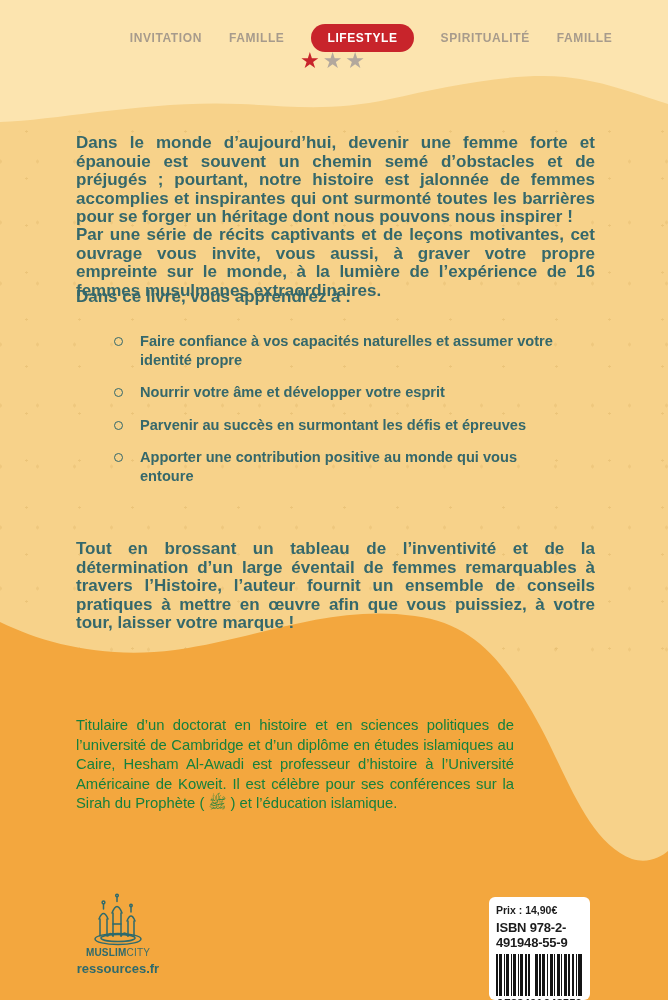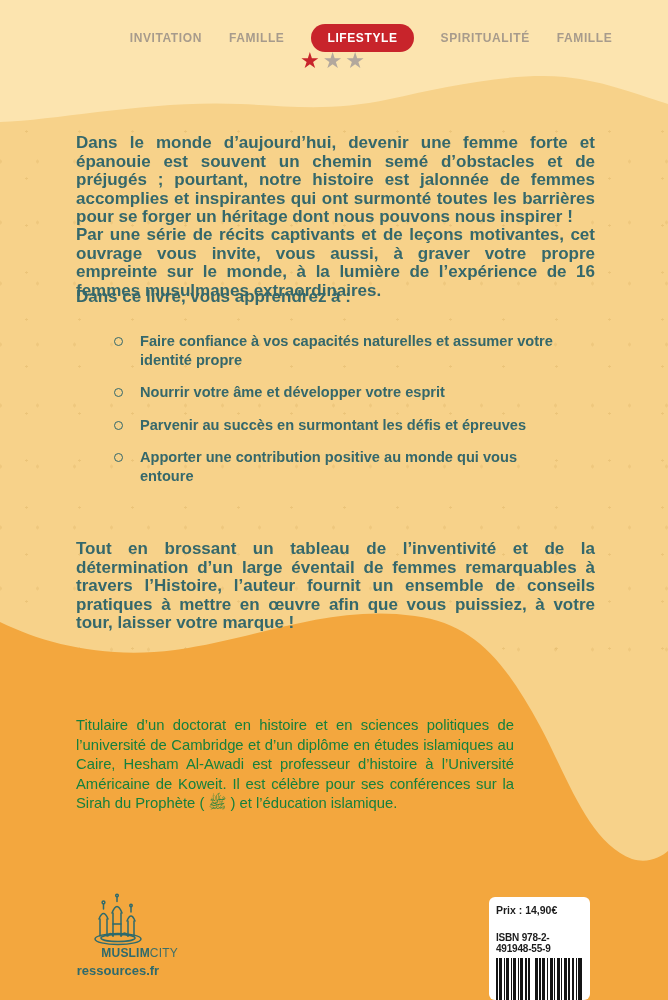--- a/index.html
+++ b/index.html
@@ -40,32 +40,32 @@
     content:"";position:absolute;left:2px;top:5px;width:7px;height:7px;
     border:1.6px solid #35686b;border-radius:50%;
   }
   .closing{top:540px;}
   
   .author-name{position:absolute;top:676px;left:76px;margin:0;color:#ffffff;font-size:19.5px;font-weight:bold;letter-spacing:.2px;}
   .author-bio{position:absolute;top:716px;left:76px;width:438px;margin:0;color:#15803d;font-size:14.8px;line-height:19.6px;text-align:justify;font-weight:normal;}
   
   .logo-block{position:absolute;left:58px;top:893px;width:120px;text-align:center;color:#2e6a6c;}
   .logo-art{display:block;margin:0 auto;}
-  .brand{font-size:12px;letter-spacing:.2px;line-height:1.1;text-align:right;}
+  .brand{font-size:10px;letter-spacing:.2px;line-height:1.1;}
   .brand-bold{font-weight:bold;}
   .brand-light{font-weight:normal;opacity:.92;}
   .site{font-size:13px;font-weight:bold;margin-top:3px;}
   
   .bc-label{
     position:absolute;left:489px;top:897px;width:101px;height:103px;
     background:#ffffff;border-radius:6px;padding:7px 7px 0 7px;box-sizing:border-box;
     color:#1c1c1c;
   }
   .bc-price{font-size:10.5px;font-weight:bold;}
-  .bc-isbn{font-size:10px;font-weight:bold;margin-top:16px;letter-spacing:-.2px;}
+  .bc-isbn{font-size:13px;font-weight:bold;margin-top:4px;letter-spacing:-.2px;}
   .bc-bars{
     height:42px;margin-top:4px;background:
       repeating-linear-gradient(90deg,
         #141414 0 1.5px,#ffffff 1.5px 3px,
         #141414 3px 5.5px,#ffffff 5.5px 7.5px,
         #141414 7.5px 8.5px,#ffffff 8.5px 10px,
         #141414 10px 13px,#ffffff 13px 14.5px);
   }
   .bc-digits{display:flex;justify-content:space-between;font-size:11.5px;font-weight:bold;margin-top:1px;padding:0 1px;}
 </style>

